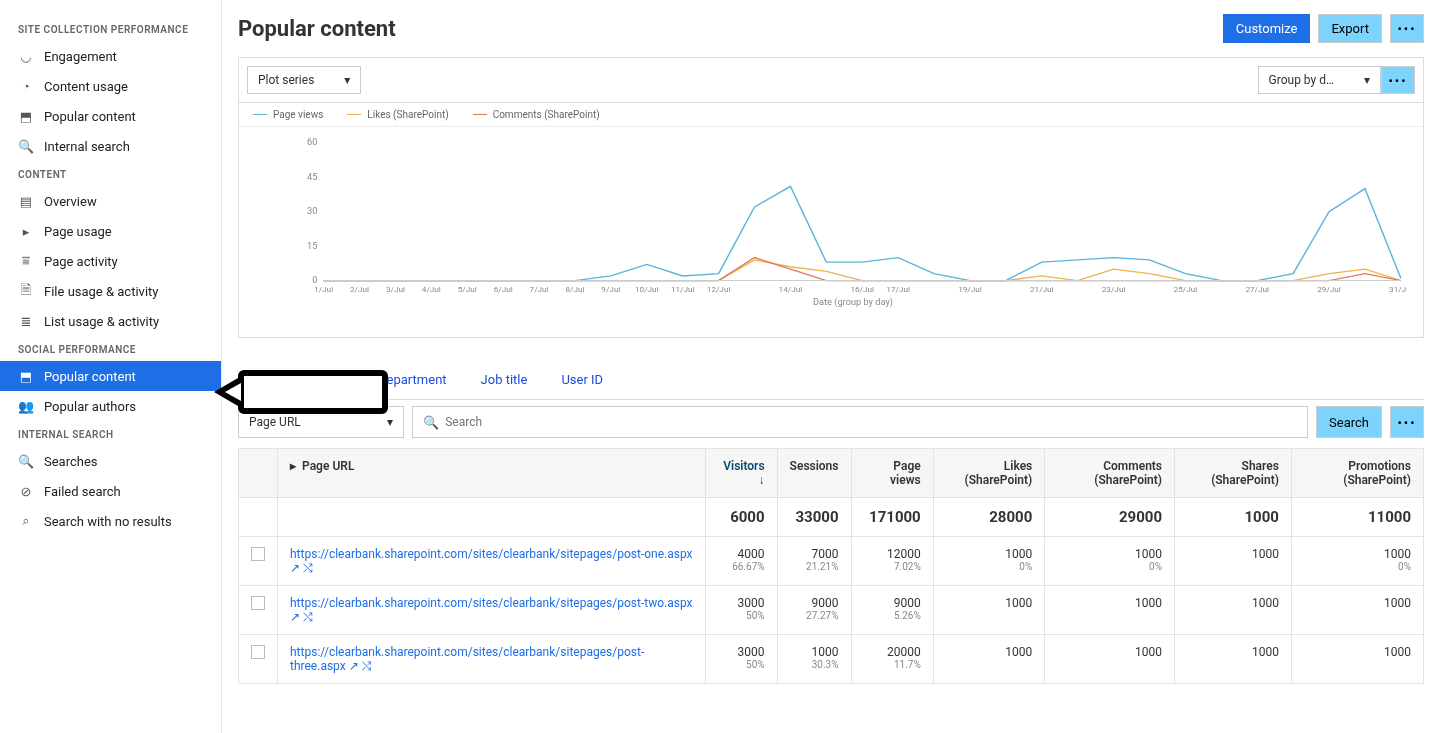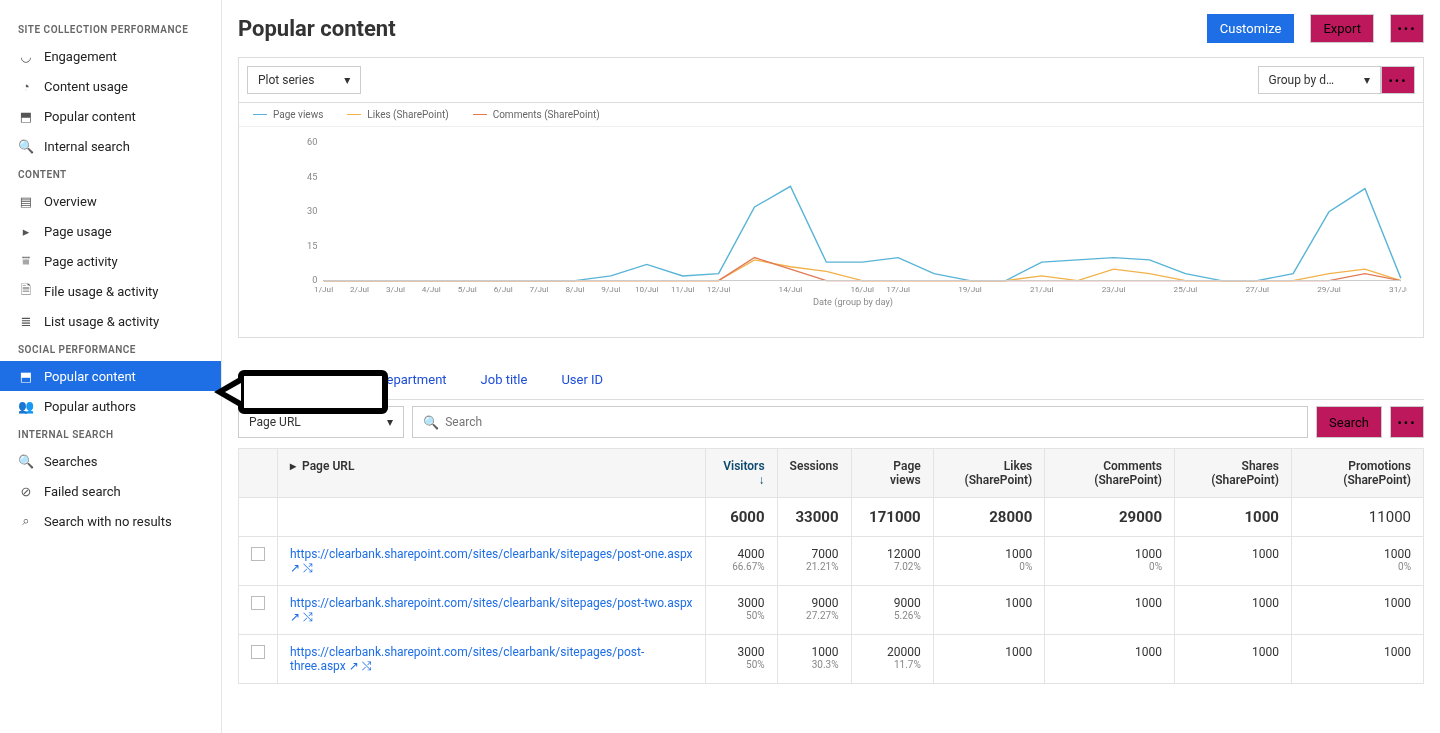--- a/index.html
+++ b/index.html
@@ -11,21 +11,21 @@
 .sidebar-icon{width:16px;height:16px;display:flex;align-items:center;justify-content:center;color:#555}
 .sidebar-item.active .sidebar-icon{color:#fff}
 .main{flex:1;display:flex;flex-direction:column;overflow:hidden}
 .toolbar{display:flex;justify-content:space-between;align-items:center;padding:8px 14px;border-bottom:1px solid #eee}
 .tab-chip{display:inline-flex;align-items:center;justify-content:center;height:26px;padding:0 30px;border:1px solid #ccc;font-size:12px}
 .tab-add{display:inline-flex;align-items:center;justify-content:center;width:120px;height:26px;border:1px dashed #bbb;margin-left:8px;color:#888}
 .date-pill{display:flex;align-items:center;gap:8px;border:1px solid #ccc;padding:4px 10px;font-size:12px}
 .content{flex:1;overflow-y:auto;padding:14px 16px}
 .page-head{display:flex;justify-content:space-between;align-items:center;margin-bottom:14px}
 .page-title{font-size:22px;font-weight:700}
-.btn{border:1px solid #ccc;background:#be185d;padding:6px 12px;font-size:13px;cursor:pointer}
+.btn{border:1px solid #ccc;background:#7dd3fc;padding:6px 12px;font-size:13px;cursor:pointer}
 .btn-primary{background:#1e6ee6;color:#fff;border-color:#1e6ee6}
 .btn-icon{width:34px;padding:6px 0;text-align:center}
 .row-controls{display:flex;justify-content:space-between;border:1px solid #ddd;border-bottom:none;padding:8px}
 .select{border:1px solid #ccc;padding:6px 10px;font-size:12px;display:inline-flex;align-items:center;gap:30px;background:#fff;cursor:pointer}
 .chart-frame{border:1px solid #ddd}
 .legend{display:flex;gap:24px;padding:6px 14px;font-size:10px;color:#666;border-bottom:1px solid #eee}
 .legend span{display:inline-flex;align-items:center;gap:6px}
 .legend i{width:14px;height:1px;display:inline-block}
 .chart-area{position:relative;height:210px;padding:10px 16px 30px 60px}
 svg.plot{width:100%;height:100%}
@@ -120,21 +120,21 @@
       <span class="sidebar-icon">⌕</span>
       <span>Search with no results</span>
     </div>
   </nav>
 
 <div class="main">
 
   <div class="content">
     <div class="page-head">
       <h1 class="page-title">Popular content</h1>
-      <div style="display:flex;gap:16px">
+      <div style="display:flex;gap:8px">
         <button class="btn btn-primary">Customize</button>
         <button class="btn">Export</button>
         <button class="btn btn-icon more">•••</button>
       </div>
     </div>
 
     <div class="row-controls">
       <div class="select">
           <span>Plot series</span>
           <span>▾</span>
@@ -228,21 +228,21 @@
         <tbody>
           <tr>
             <td></td>
             <td class="url"></td>
             <td style="font-weight:700;font-size:15px">6000</td>
             <td style="font-weight:700;font-size:15px">33000</td>
             <td style="font-weight:700;font-size:15px">171000</td>
             <td style="font-weight:700;font-size:15px">28000</td>
             <td style="font-weight:700;font-size:15px">29000</td>
             <td style="font-weight:700;font-size:15px">1000</td>
-            <td style="font-weight:400;font-size:15px">11000</td>
+            <td style="font-weight:700;font-size:15px">11000</td>
           </tr>
           <tr>
             <td style="text-align:center"><span class="cb"></span></td>
             <td class="url"><a href="#">https://clearbank.sharepoint.com/sites/clearbank/sitepages/post-one.aspx</a> <span style="color:#1e6ee6">↗</span> <span style="color:#1e6ee6">⤭</span></td>
             <td>4000<div class="percent">66.67%</div></td>
             <td>7000<div class="percent">21.21%</div></td>
             <td>12000<div class="percent">7.02%</div></td>
             <td>1000<div class="percent">0%</div></td>
             <td>1000<div class="percent">0%</div></td>
             <td>1000</td>

